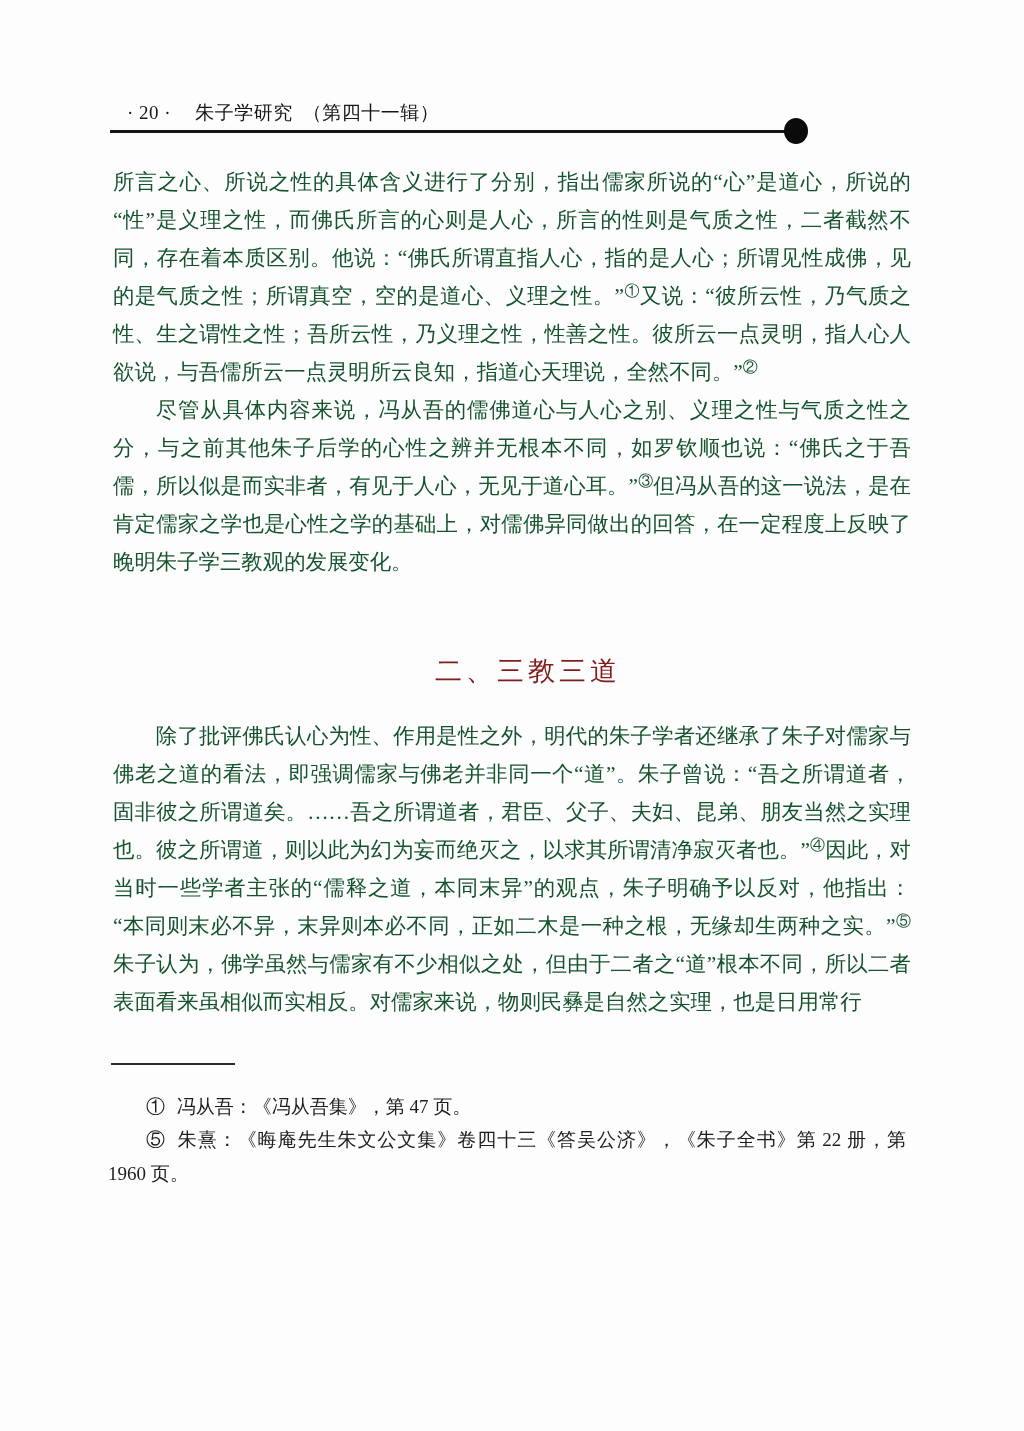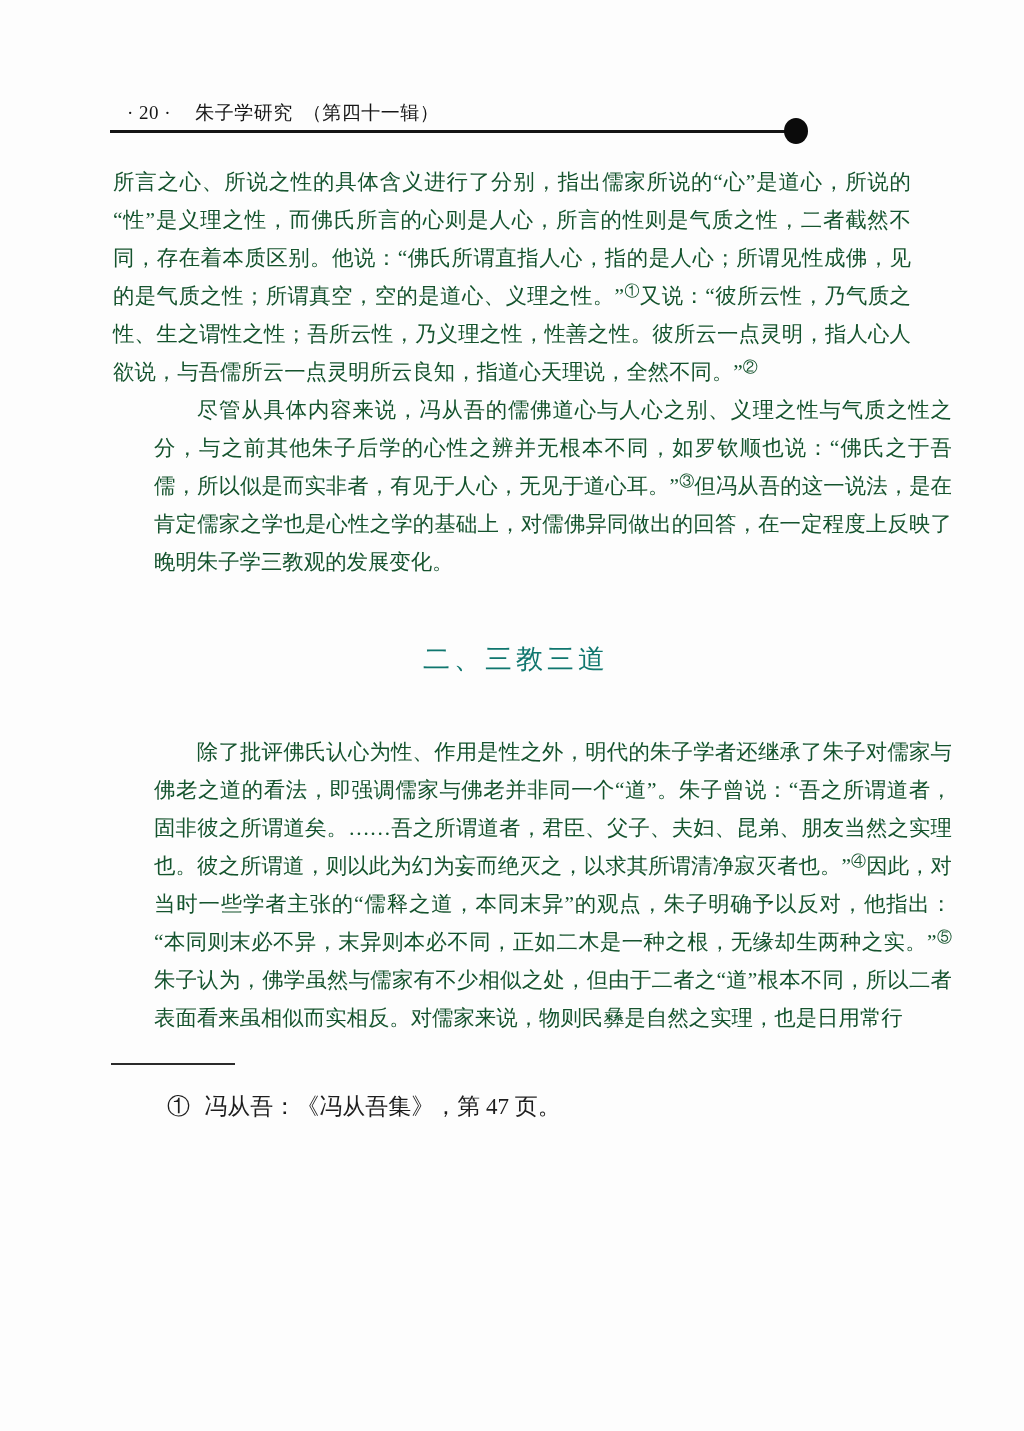--- a/index.html
+++ b/index.html
@@ -50,61 +50,61 @@
   .body-block {
     position: absolute;
     left: 113px;
     width: 798px;
     margin: 0;
     font-size: 21.4px;
     line-height: 38px;
     text-align: justify;
     color: #14532d;
   }
-  .indent { text-indent: 2em; margin-left: 41px; }
+  .indent { text-indent: 2em; }
   #para1 { top: 163px; }
   #para2 { top: 391px; }
-  #para3 { top: 733px; }
+  #para3 { top: 717px; }
 
   .fnref {
     font-size: 15px;
     vertical-align: 7px;
     line-height: 0;
     letter-spacing: 0;
   }
 
   .section-heading {
     position: absolute;
     top: 633px;
     left: 113px;
     width: 798px;
-    margin: 4px;
+    margin: 16px;
     font-size: 27px;
     line-height: 44px;
     font-weight: normal;
     letter-spacing: 4px;
     text-align: center;
-    color: #0f766e;
+    color: #7f1d1d;
   }
 
   
   .footnote-rule {
     position: absolute;
     top: 1063px;
     left: 111px;
     width: 124px;
     height: 2px;
     background: #2b2b2b;
   }
   .footnotes {
     position: absolute;
     top: 1090px;
-    left: 121px;
+    left: 108px;
     width: 798px;
-    font-size: 23px;
+    font-size: 19px;
     line-height: 33.4px;
     text-align: justify;
     color: #1d1d1d;
   }
   .footnote { margin: 0; text-indent: 2em; }
   .fn-marker { margin-right: 0.62em; }
 </style>
 </head>
 <body>
 
@@ -127,15 +127,16 @@
     <h2 class="section-heading">二、三教三道</h2>
 
     <p class="body-block indent" id="para3"><span>除了批评佛氏认心为性、作用是性之外，明代的朱子学者还继承了朱子对儒家与佛老之道的看法，即强调儒家与佛老并非同一个“道”。朱子曾说：“吾之所谓道者，固非彼之所谓道矣。……吾之所谓道者，君臣、父子、夫妇、昆弟、朋友当然之实理也。彼之所谓道，则以此为幻为妄而绝灭之，以求其所谓清净寂灭者也。”</span><span class="fnref">④</span><span>因此，对当时一些学者主张的“儒释之道，本同末异”的观点，朱子明确予以反对，他指出：“本同则末必不异，末异则本必不同，正如二木是一种之根，无缘却生两种之实。”</span><span class="fnref">⑤</span><span>朱子认为，佛学虽然与儒家有不少相似之处，但由于二者之“道”根本不同，所以二者表面看来虽相似而实相反。对儒家来说，物则民彝是自然之实理，也是日用常行</span></p>
 
   </main>
 
   <div class="footnote-rule"></div>
 
   <section class="footnotes">
     <p class="footnote"><span class="fn-marker">①</span><span>冯从吾：《冯从吾集》，第 47 页。</span></p>
+    <p class="footnote"><span class="fn-marker">⑤</span><span>朱熹：《晦庵先生朱文公文集》卷四十三《答吴公济》，《朱子全书》第 22 册，第 1960 页。</span></p>
   </section>
 
 </div>
 
 </body></html>

